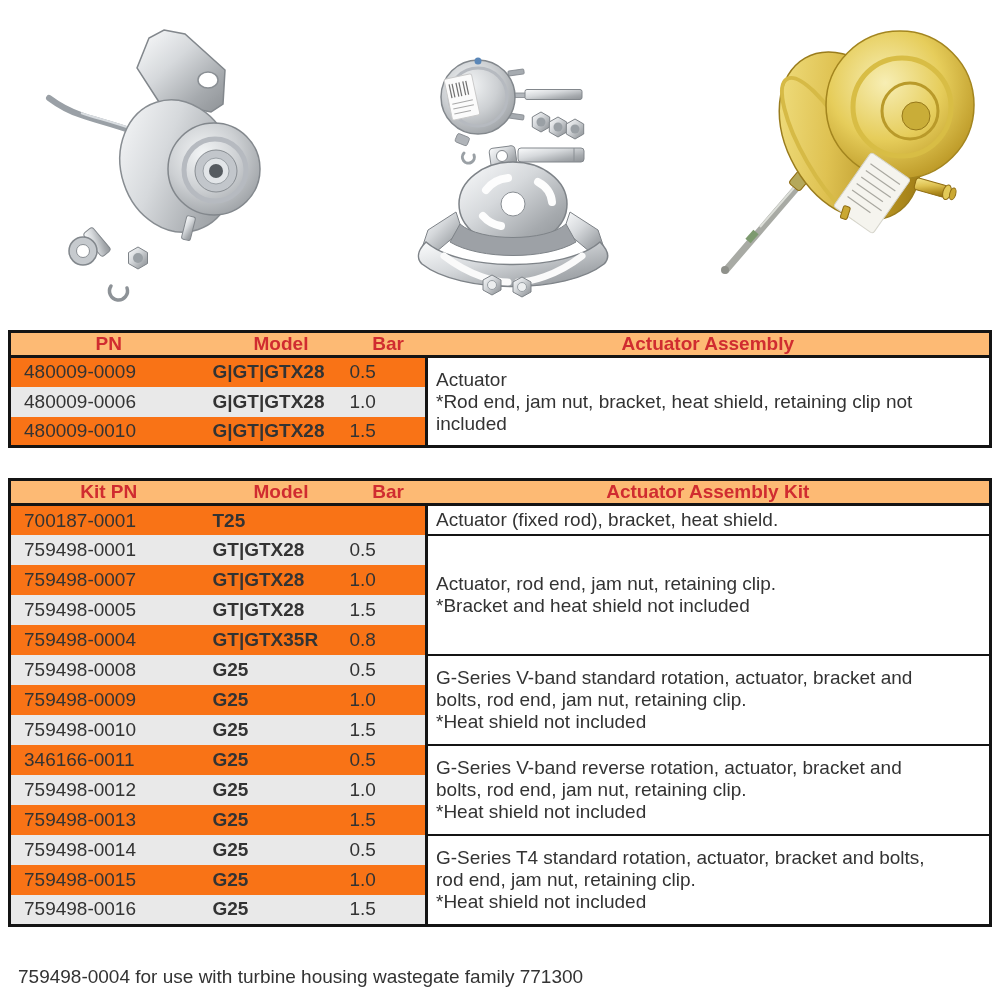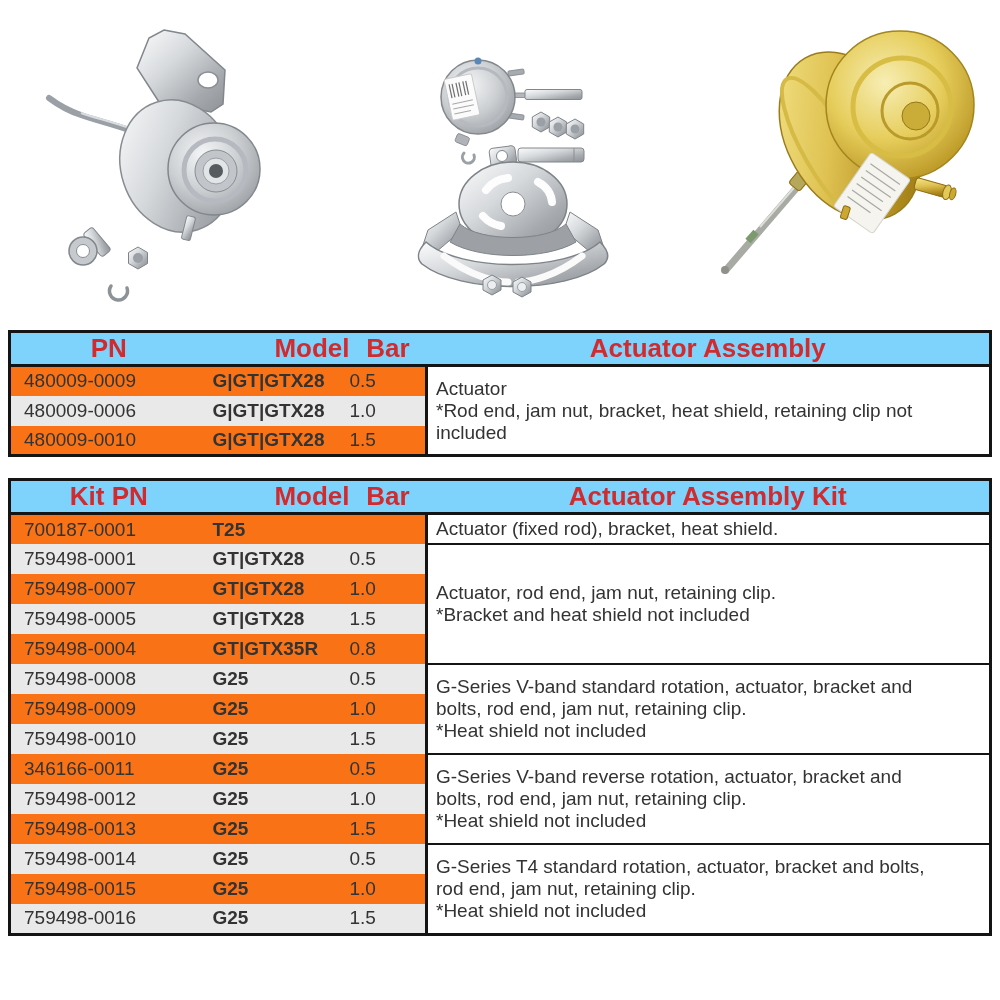--- a/index.html
+++ b/index.html
@@ -11,25 +11,25 @@
 
   table.spec {
     position:absolute; left:8px; width:984px;
     border-collapse:collapse; table-layout:fixed;
     border:3px solid #141414; color:#333333; font-size:19px;
   }
   #table1 { top:330px; }
   #table2 { top:478px; }
 
   .spec th {
-    height:25px; padding:0; background:#7dd3fc; color:#d02c30;
-    font-weight:bold; font-size:26px; border-bottom:3px solid #141414;
+    height:25px; padding:0; background:#fdba74; color:#d02c30;
+    font-weight:bold; font-size:19px; border-bottom:3px solid #141414;
     text-align:center; vertical-align:middle;
   }
-  .spec th.th-model { text-align:right; padding-left:6px; }
+  .spec th.th-model { text-align:center; padding-left:6px; }
 
   .spec td { height:30px; padding:0; vertical-align:middle; background:#f97316; }
   .spec td.pn    { text-align:left; padding-left:13px; }
   .spec td.model { text-align:left; padding-left:6px;font-weight:bold; }
   .spec td.bar   { text-align:left; }
   .spec tbody tr:nth-child(even) td.cl { background:#e9e9e9; }
 
   .spec td.desc {
     border-left:3px solid #141414; border-top:2px solid #141414;
     background:#ffffff; padding:3px 10px 3px 8px; vertical-align:middle;
@@ -320,14 +320,15 @@
         <td class="cl bar">1.0</td>
       </tr>
       <tr>
         <td class="cl pn">759498-0016</td>
         <td class="cl model">G25</td>
         <td class="cl bar">1.5</td>
       </tr>
     </tbody>
   </table>
 
+  <div class="footnote">759498-0004 for use with turbine housing wastegate family 771300</div>
 
 </div>
 
 </body></html>

